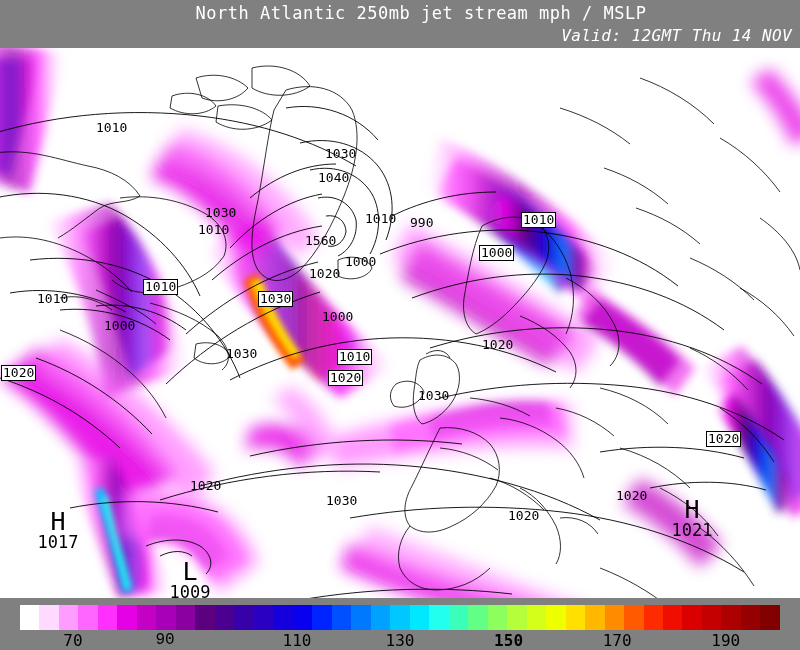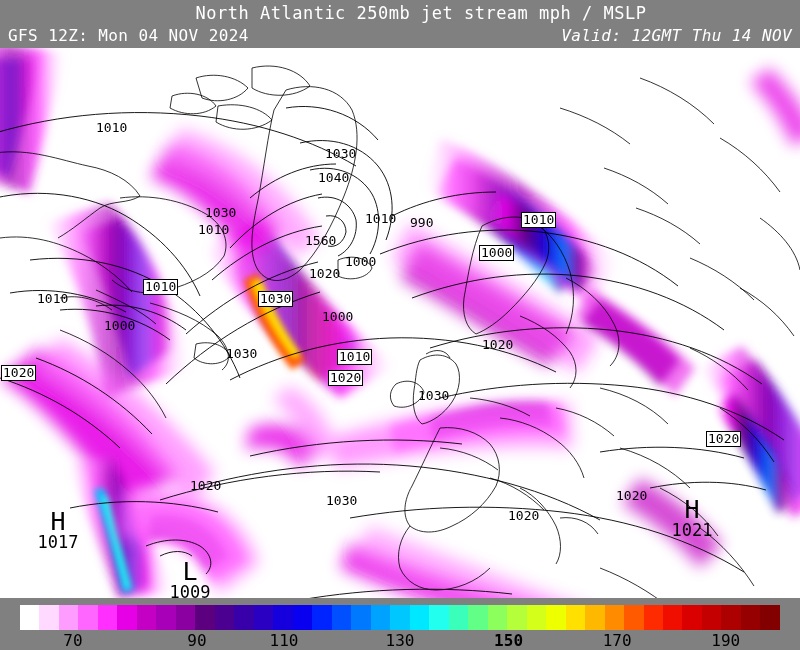--- a/index.html
+++ b/index.html
@@ -135,21 +135,20 @@
     white-space: nowrap;
   }
 </style>
 </head>
 <body>
 
 <div id="app">
 
   <div id="header">
     <div id="title">North Atlantic 250mb jet stream mph / MSLP</div>
-    <div id="run-label">GFS 12Z: Mon 04 NOV 2024</div>
     <div id="valid-label">Valid: 12GMT Thu 14 NOV</div>
   </div>
 
   <div id="map-area">
     <svg id="map-svg" width="800" height="550" viewBox="0 0 800 550">
       <defs>
 
         <linearGradient id="jetA" x1="0" y1="0" x2="1" y2="0">
           <stop offset="0%" stop-color="#ff2fff" stop-opacity="0"></stop>
           <stop offset="12%" stop-color="#ff66ff"></stop>
@@ -506,22 +505,22 @@
         <div class="swatch" style="background: rgb(255, 43, 0);"></div>
         <div class="swatch" style="background: rgb(239, 14, 0);"></div>
         <div class="swatch" style="background: rgb(219, 0, 0);"></div>
         <div class="swatch" style="background: rgb(196, 0, 0);"></div>
         <div class="swatch" style="background: rgb(173, 0, 0);"></div>
         <div class="swatch" style="background: rgb(150, 0, 0);"></div>
         <div class="swatch" style="background: rgb(130, 0, 0);"></div>
       </div>
     <div id="ticks">
         <div class="tick" style="left: 73px;">70</div>
-        <div class="tick" style="left: 197px;">90</div>
-        <div class="tick" style="left: 284px; text-align: right;">110</div>
+        <div class="tick" style="left: 165px; font-family: Liberation Mono, monospace;">90</div>
+        <div class="tick" style="left: 297px; text-align: right;">110</div>
         <div class="tick" style="left: 400px;">130</div>
         <div class="tick" style="left: 508.571px; font-weight: bold;">150</div>
         <div class="tick" style="left: 617.143px;">170</div>
         <div class="tick" style="left: 725.714px;">190</div>
       </div>
   </div>
 
 </div>
 
 </body></html>

